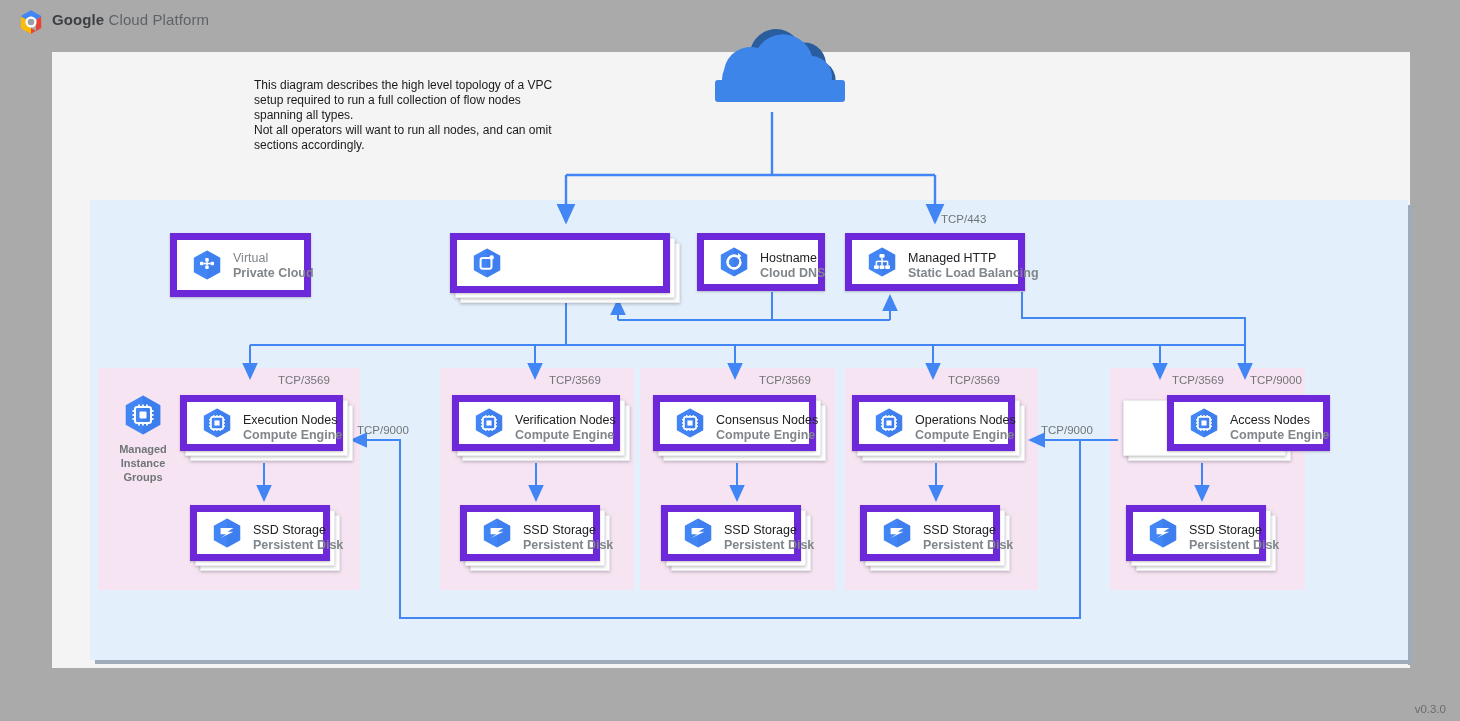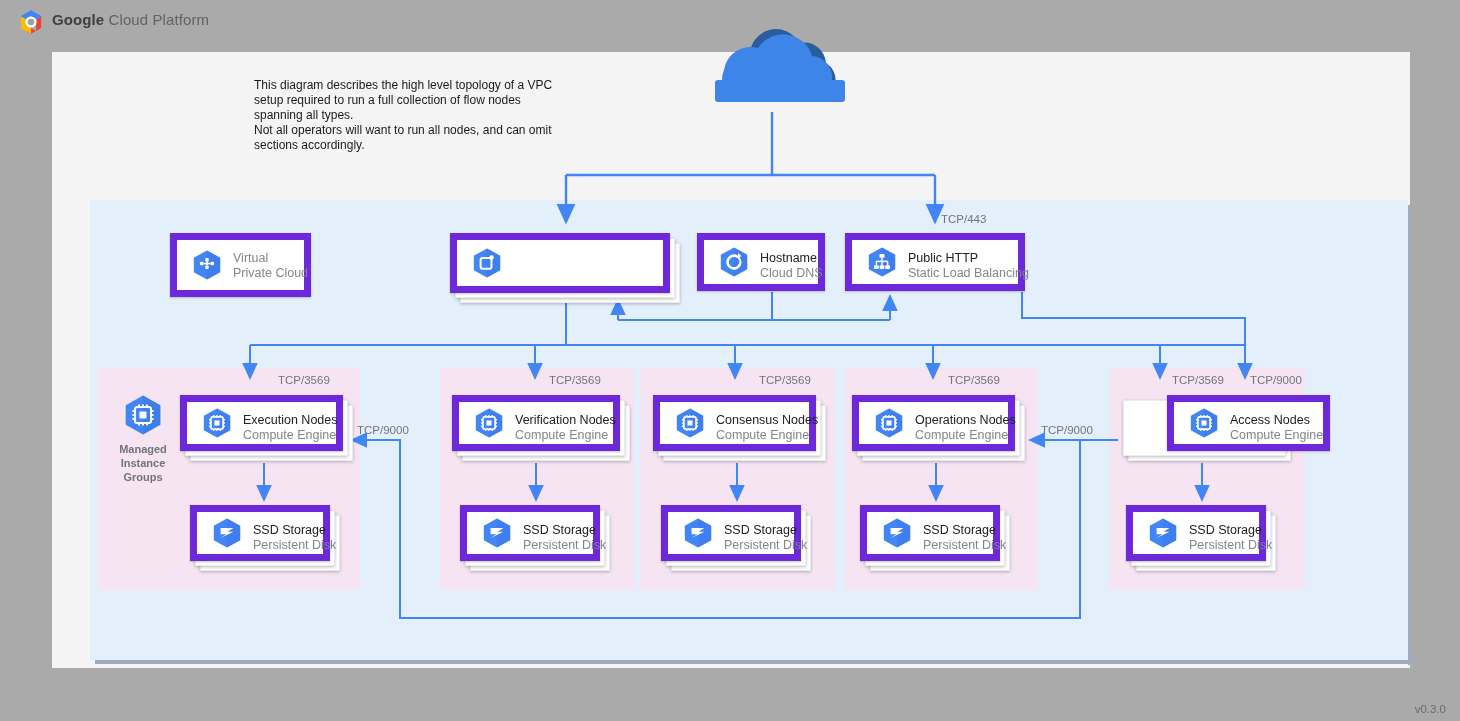--- a/index.html
+++ b/index.html
@@ -37,21 +37,21 @@
   .wires{position:absolute;left:0;top:0;width:1460px;height:721px;pointer-events:none;}
 
   
   .cloud{position:absolute;left:680px;top:18px;width:186px;height:95px;}
 
   
   .card{position:absolute;background:#ffffff;border:7px solid #6d28d9;box-sizing:border-box;
         box-shadow:0 1px 2px rgba(60,64,67,.30);}
   .card .ctext{position:absolute;left:56px;top:11px;right:8px;}
   .card .t1{font-size:12.5px;color:#202124;line-height:15px;white-space:nowrap;}
-  .card .t2{font-size:12.5px;color:#80868b;line-height:15px;white-space:nowrap;}
+  .card .t2{font-size:12.5px;color:#80868b;line-height:15px;white-space:nowrap;font-weight:bold;}
   .card .t1.muted{color:#80868b;}
   .card .hexwrap{position:absolute;left:14px;top:50%;transform:translateY(-50%);width:32px;height:32px;}
 
   
   .stack{position:absolute;}
   .stack .lay{position:absolute;background:#ffffff;border:1px solid #e8eaed;box-sizing:border-box;
               box-shadow:0 1px 3px rgba(60,64,67,.35);}
 
   
   .mig{position:absolute;left:116px;top:394px;width:54px;text-align:center;}
@@ -249,21 +249,21 @@
             </g>
             <g stroke="#fff" stroke-width="1.5" fill="none">
               <path d="M16,11.84 L16,15.36"></path>
               <path d="M10.4,15.36 L21.6,15.36"></path>
               <path d="M10.4,15.36 L10.4,19.2"></path>
               <path d="M16,15.36 L16,19.2"></path>
               <path d="M21.6,15.36 L21.6,19.2"></path>
             </g>
           </svg></div>
         <div class="ctext">
-          <div class="t1">Public HTTP</div>
+          <div class="t1">Managed HTTP</div>
           <div class="t2">Static Load Balancing</div>
         </div>
       </div>
       <div class="stack" style="left: 190px; top: 405px; width: 163px; height: 56px;">
         <div class="lay" style="left: 0px; top: 0px; width: 100%; height: 100%;"></div>
       </div>
       <div class="stack" style="left: 185px; top: 400px; width: 163px; height: 56px;">
         <div class="lay" style="left: 0px; top: 0px; width: 100%; height: 100%;"></div>
       </div>
       <div class="card" style="left: 180px; top: 395px; width: 163px; height: 56px;">

